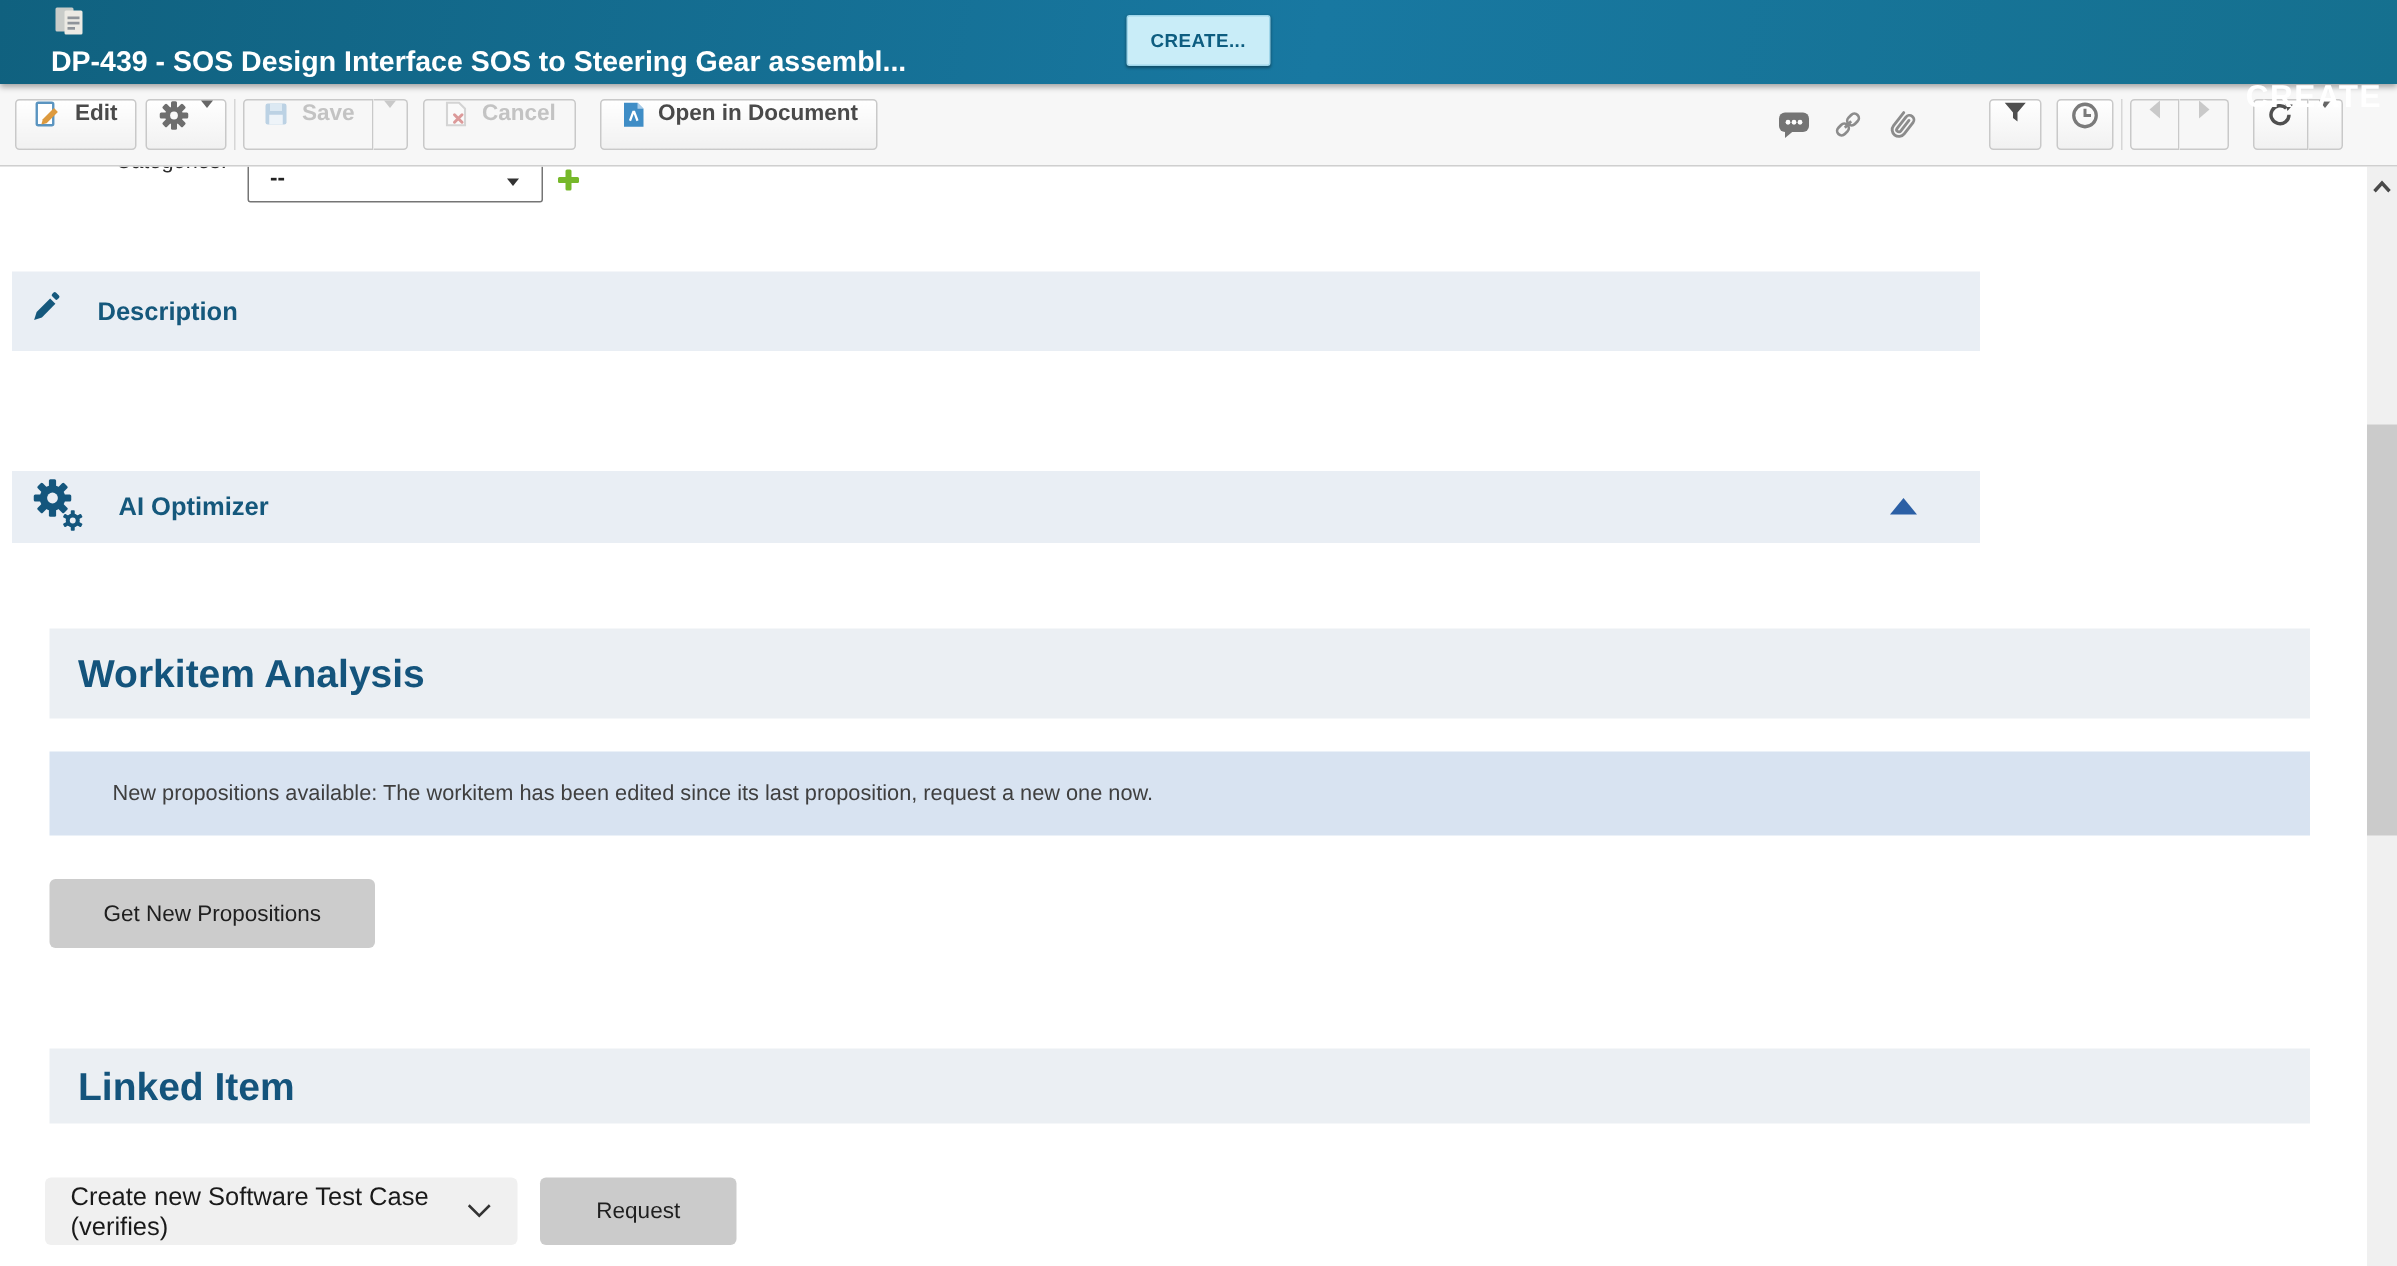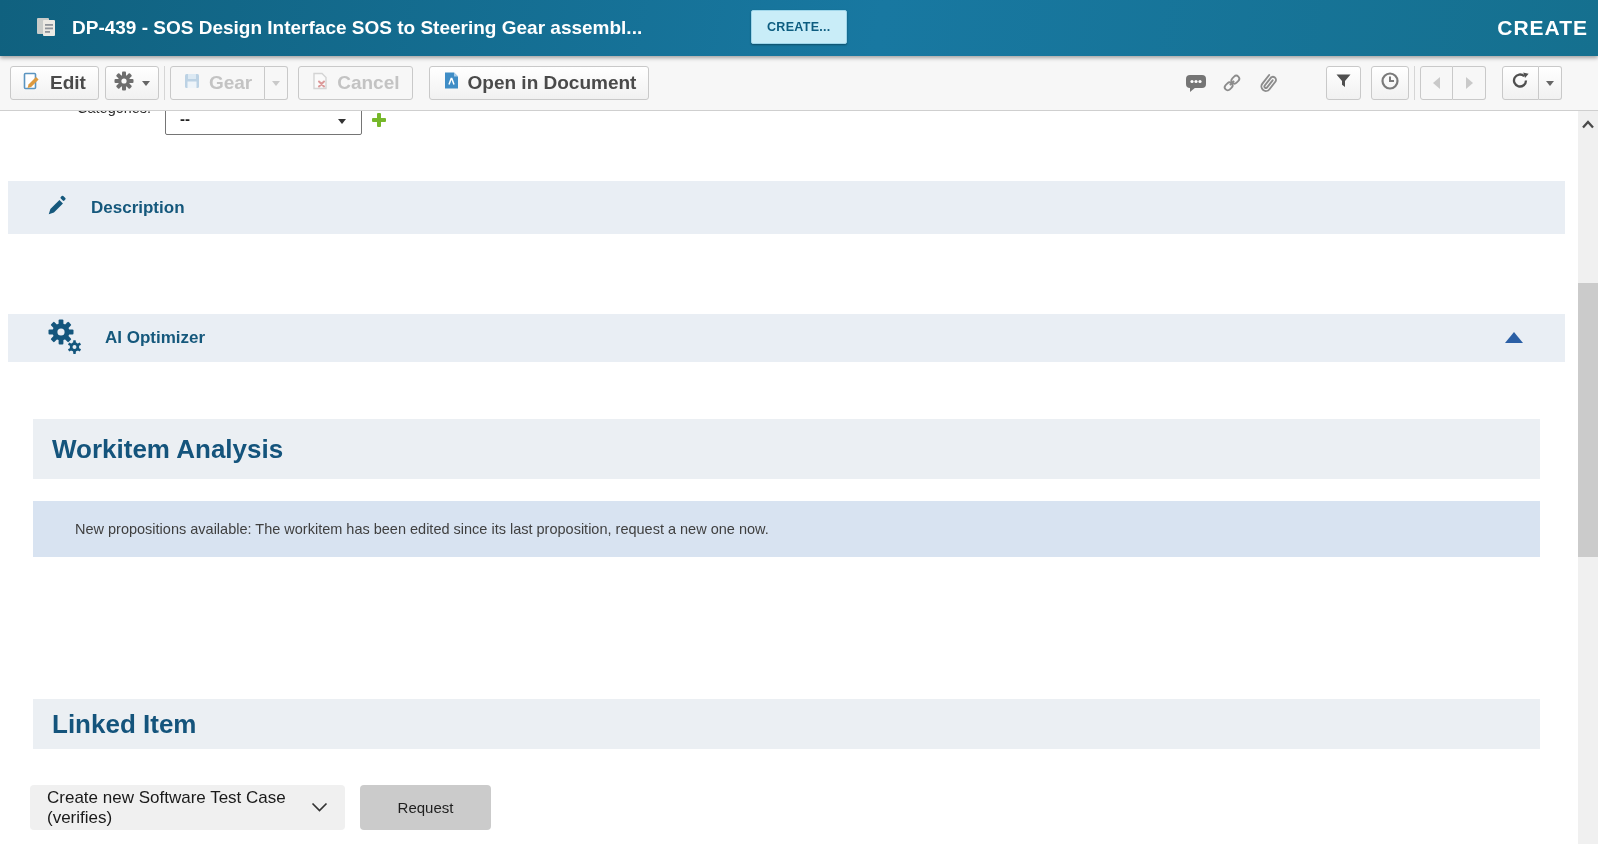--- a/index.html
+++ b/index.html
@@ -3,39 +3,39 @@
 <meta charset="utf-8">
 <style>
   * { margin:0; padding:0; box-sizing:border-box; }
   html,body { width:1598px; height:844px; overflow:hidden; background:#fff;
               font-family:"Liberation Sans","DejaVu Sans",sans-serif; }
   .app { position:relative; width:1598px; height:844px; background:#fff; overflow:hidden; }
 
   
   .topbar { position:absolute; top:0; left:0; width:100%; height:56px;
             background:linear-gradient(100deg,#10617f 0%,#1878a1 55%,#15708f 100%);
-            display:flex; align-items:center; padding:0 10px 0 34px;
-            box-shadow:0 2px 4px rgba(0,0,0,.35); z-index:5; }
+            display:flex; padding:0 10px 0 34px;
+            box-shadow:0 2px 4px rgba(0,0,0,.35); z-index:5;flex-direction:column; }
   .topbar .wi-ic { flex:none; margin-right:12px; }
   .topbar .title { color:#fff; font-size:19px; font-weight:bold; white-space:nowrap; }
   .create-btn { position:absolute; left:751px; top:10px; height:34px; padding:0 15px;
                 background:#c9edf8; color:#0d5d80; font-weight:bold; font-size:12.5px;
                 border:1px solid #9fd6ea; border-radius:2px; letter-spacing:.3px;
                 box-shadow:0 1px 2px rgba(0,0,0,.35); cursor:pointer;
                 font-family:Liberation Sans, sans-serif; }
   .brand { margin-left:auto; color:#fff; font-size:21px; font-weight:bold; letter-spacing:1px; }
 
   
   .toolbar { position:absolute; top:56px; left:0; width:100%; height:55px;
              background:#f7f7f7; border-bottom:1px solid #cfcfcf; z-index:4; }
   .tb-left { position:absolute; left:10px; top:10px; display:flex; align-items:center; }
   .tb-right { position:absolute; right:36px; top:10px; display:flex; align-items:center; }
-  .tbtn { height:34px; display:inline-flex; align-items:center; gap:8px; padding:0 12px;
+  .tbtn { height:34px; display:inline-flex; gap:8px; padding:0 12px;
           background:linear-gradient(#ffffff,#f1f1f1); border:1px solid #c9c9c9;
-          border-radius:3px; font-size:19px; font-weight:bold; color:#4a4a4a;
+          border-radius:3px; font-size:15px; font-weight:bold; color:#4a4a4a;
           cursor:pointer; font-family:inherit; }
   .tbtn.icon-only { padding:0 8px; min-width:33px; justify-content:center; }
   .tbtn.disabled { color:#c3c3c3; background:#f7f7f7; cursor:default; }
   .pair { display:inline-flex; }
   .pair .tbtn:first-child { border-radius:3px 0 0 3px; }
   .pair .tbtn:last-child { border-left:none; border-radius:0 3px 3px 0; padding:0 7px; }
   .gap6 { width:6px; } .gap10 { width:10px; } .gap16 { width:16px; } .gap40 { width:40px; }
   .vsep { width:1px; height:34px; background:#d6d6d6; margin:0 5px; }
   .caret-down { width:0; height:0; border-left:4px solid transparent;
                 border-right:4px solid transparent; border-top:5px solid #666; display:inline-block; }
@@ -52,22 +52,22 @@
              background:#fff; overflow:hidden; }
 
   .cat-label { position:absolute; left:77px; top:-11px; font-size:14.5px; color:#2c2c2c; }
   .cat-select { position:absolute; left:165px; top:-15px; width:197px; height:39px;
                 background:#fff; border:1px solid #757575; border-radius:2px;
                 display:flex; align-items:center; padding:0 14px; cursor:pointer; }
   .cat-select .val { font-size:15px; font-weight:bold; color:#222; margin-top:6px; }
   .cat-select .caret-down { position:absolute; right:15px; top:22px; border-top-color:#333; }
   .plus-ic { position:absolute; left:371px; top:1px; cursor:pointer; background:none; border:none; }
 
-  .sec-bar { position:absolute; left:8px; width:1557px; background:#e9eef4;
-             display:flex; align-items:center; padding-left:38px; }
+  .sec-bar { position:absolute; left:8px; width:1312px; background:#e9eef4;
+             display:flex; align-items:center; padding-left:12px; }
   .sec-bar .sec-title { font-size:17px; font-weight:bold; color:#15587c; margin-left:23px; }
   .bar-desc { top:70px; height:53px; }
   .bar-ai   { top:203px; height:48px; }
   .collapse-arrow { position:absolute; right:42px; top:18px; width:0; height:0;
                     border-left:9px solid transparent; border-right:9px solid transparent;
                     border-bottom:11px solid #2b5fa5; cursor:pointer; }
 
   .desc-text { position:absolute; left:36px; top:139px; font-size:15px; color:#333; }
 
   .inner-bar { position:absolute; left:33px; width:1507px; background:#ebeff3;
@@ -150,21 +150,21 @@
       <span class="vsep"></span>
       <span class="pair">
         <button class="tbtn disabled">
           <span>
             <svg width="18" height="18" viewBox="0 0 18 18">
               <rect x="2" y="2" width="14" height="14" rx="1.5" fill="#bcd2e4"></rect>
               <rect x="5" y="2" width="8" height="5" fill="#dce9f3"></rect>
               <rect x="4.5" y="9.5" width="9" height="6.5" fill="#eef4f9"></rect>
             </svg>
           </span>
-          <span>Gear</span>
+          <span>Save</span>
         </button>
         <button class="tbtn disabled">
           <span class="caret-down lite"></span>
         </button>
       </span>
       <span class="gap10"></span>
       <button class="tbtn disabled">
         <span>
           <svg width="18" height="18" viewBox="0 0 18 18">
             <path d="M3 1.5 h8 l4 4 V16.5 H3 Z" fill="#fafafa" stroke="#d4d4d4" stroke-width="1.4"></path>
@@ -307,20 +307,21 @@
         </svg>
       </span>
       <span class="sec-title">AI Optimizer</span>
       <span class="collapse-arrow"></span>
     </div>
 
     <div class="inner-bar bar-workitem">
       <span class="big-h">Workitem Analysis</span>
     </div>
     <div class="banner">New propositions available: The workitem has been edited since its last proposition, request a new one now.</div>
+    <button class="gray-btn btn-propositions">Get New Propositions</button>
 
     <div class="inner-bar bar-linked">
       <span class="big-h">Linked Item</span>
     </div>
     <div class="li-select">
       <span>Create new Software Test Case (verifies)</span>
       <span>
         <svg width="17" height="11" viewBox="0 0 17 11">
           <polyline points="1.5,1.5 8.5,8.5 15.5,1.5" fill="none" stroke="#333" stroke-width="1.7"></polyline>
         </svg>

